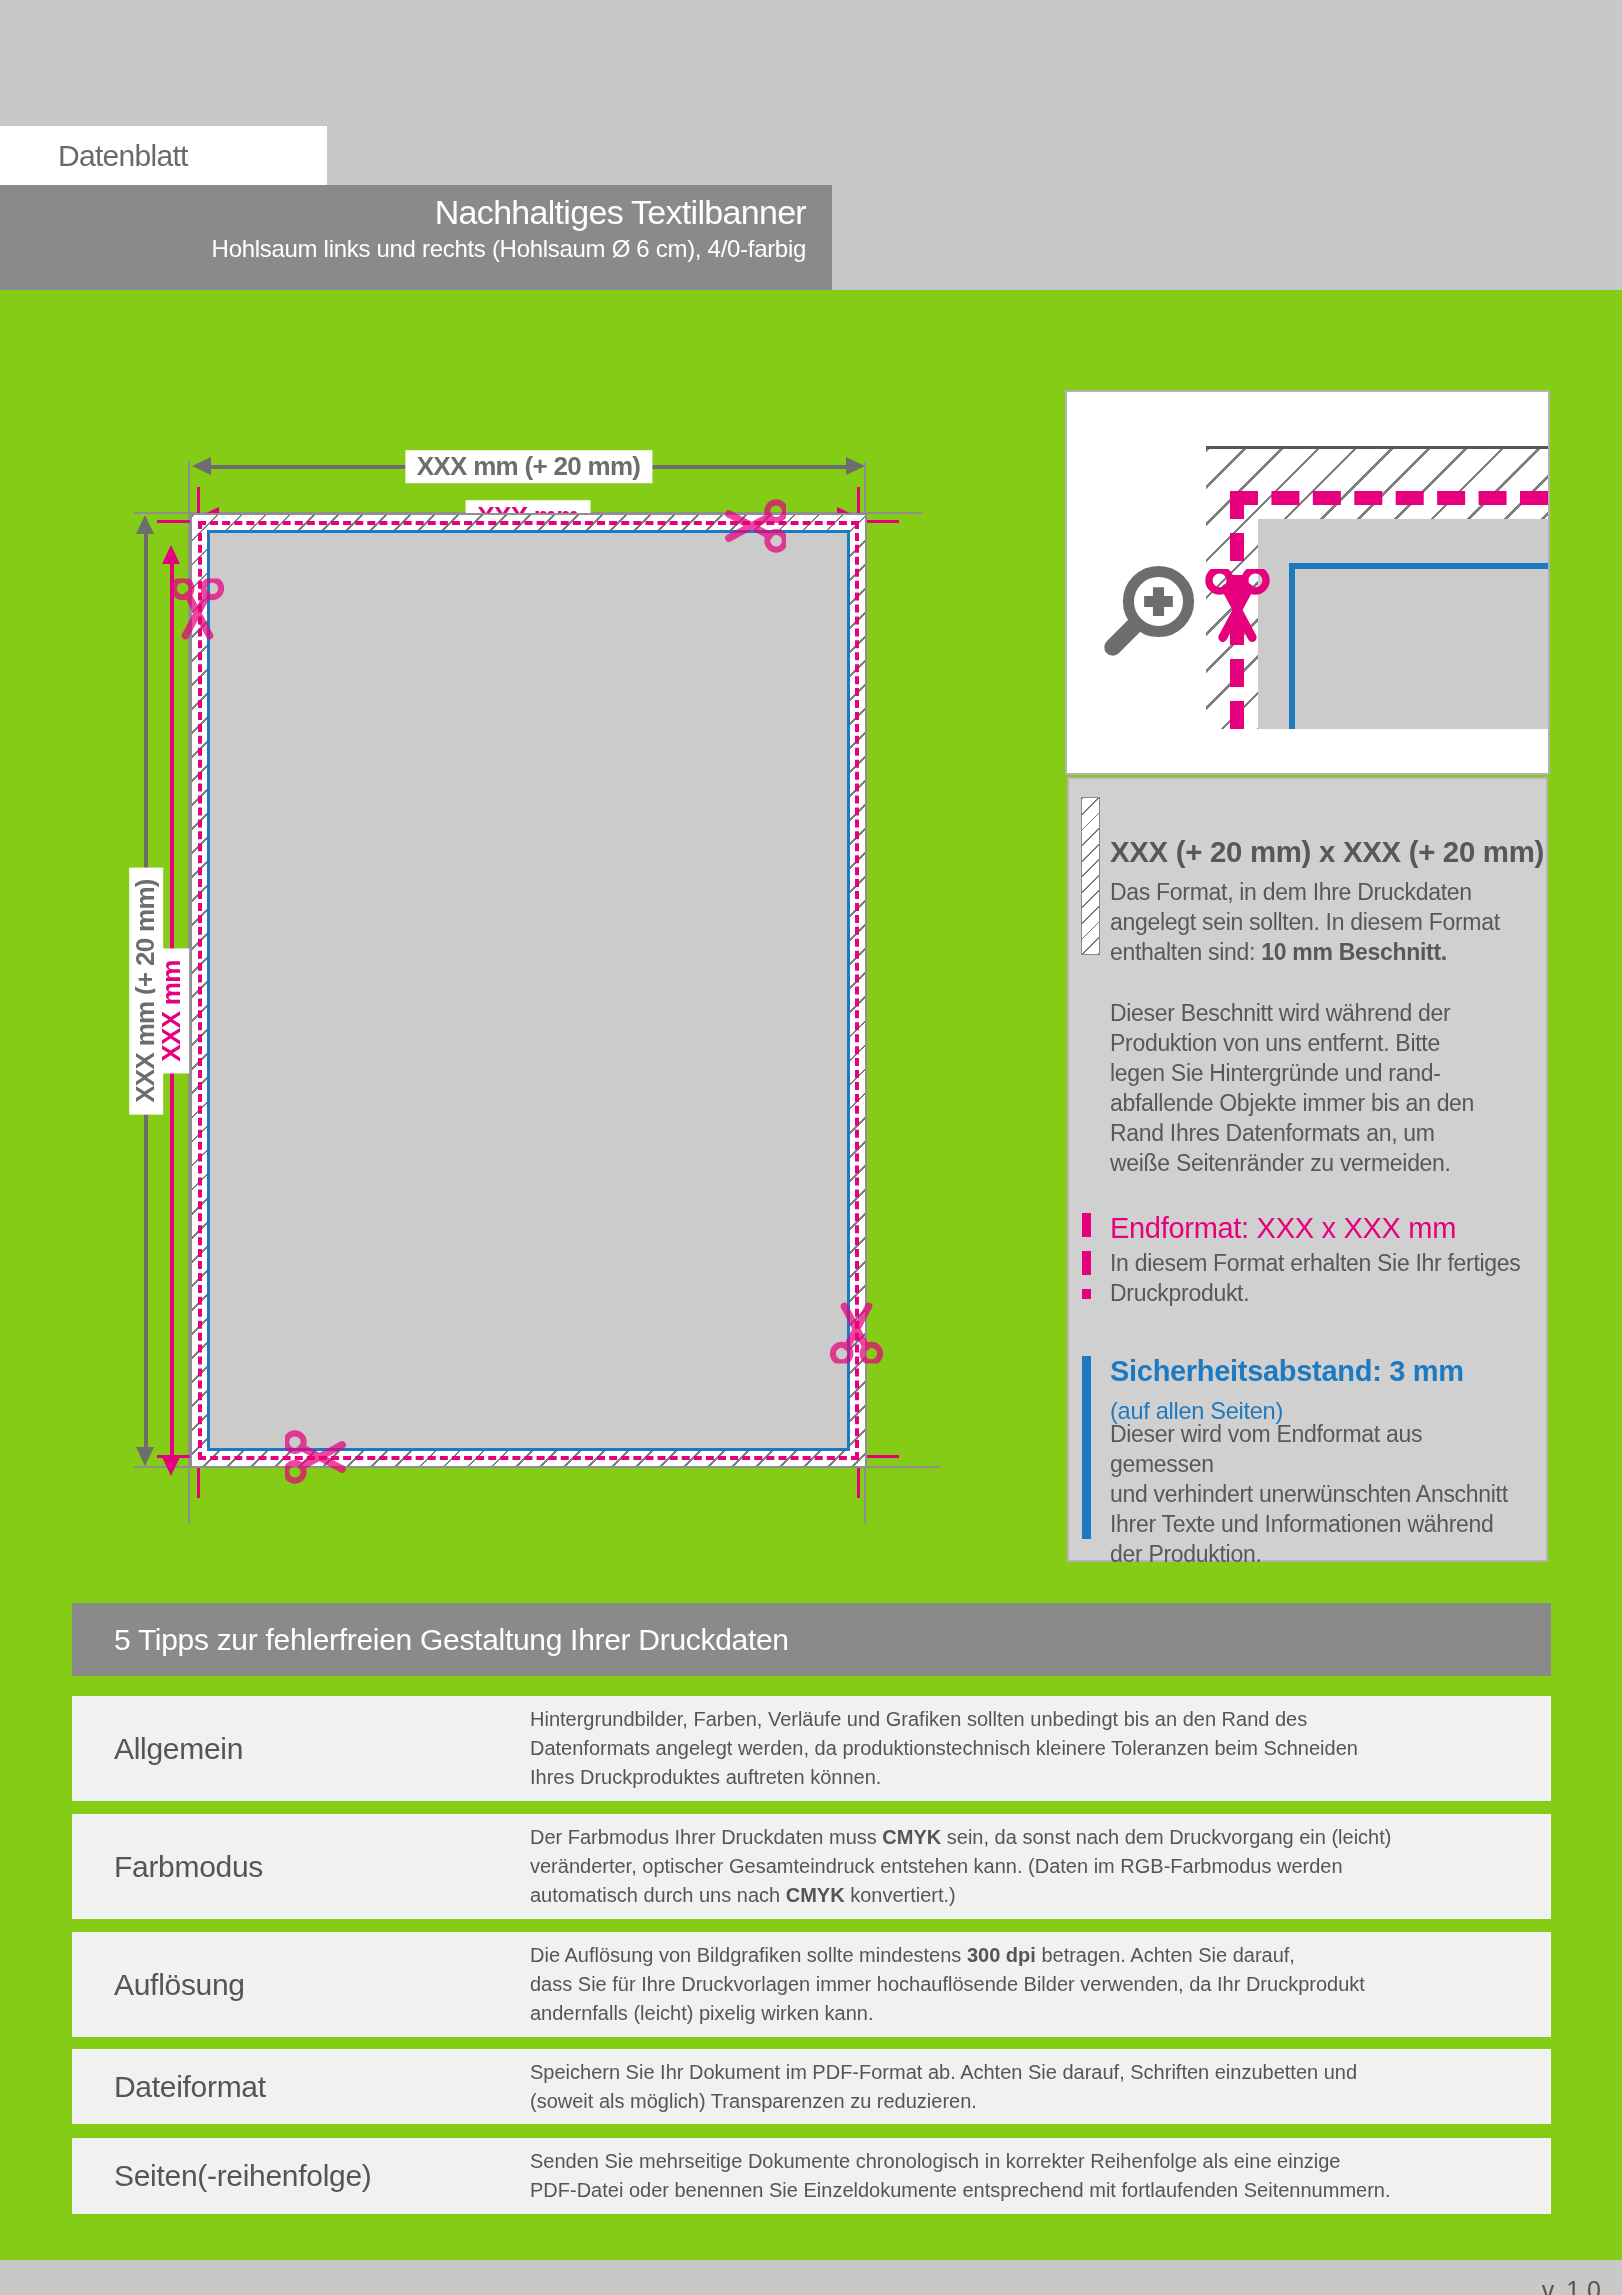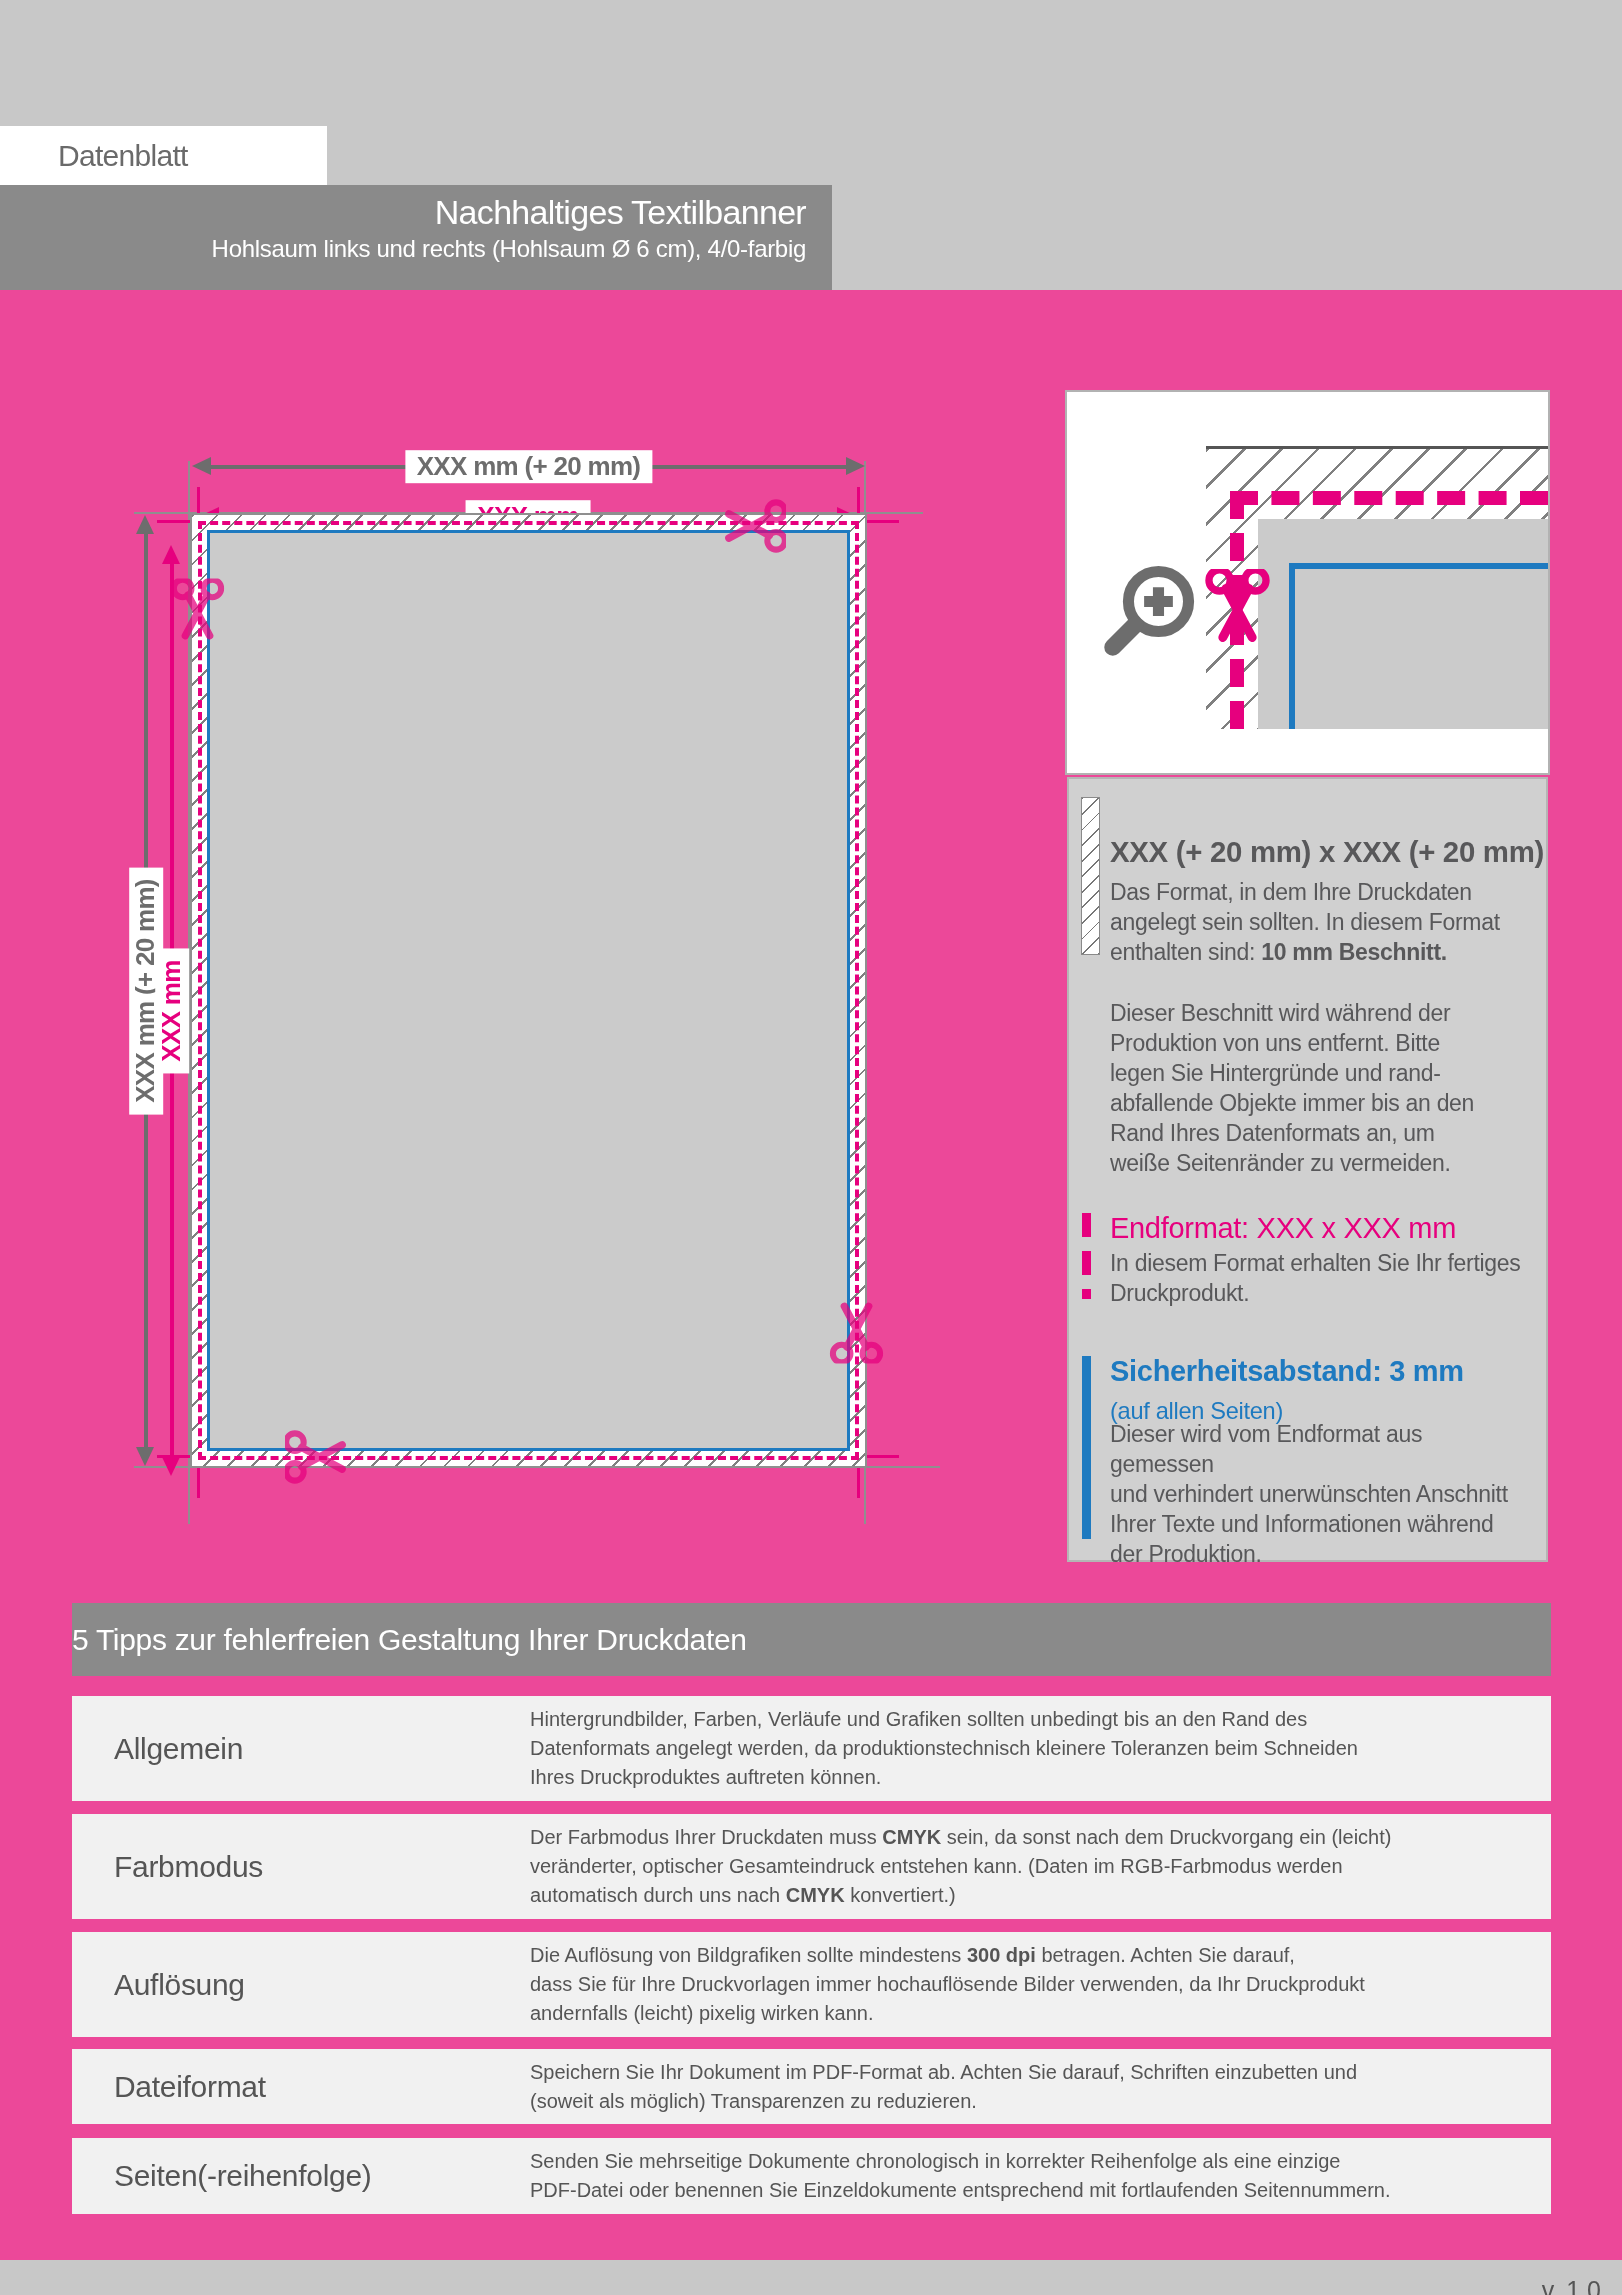--- a/index.html
+++ b/index.html
@@ -1,16 +1,16 @@
 <!DOCTYPE html>
 <html style="font-size:10.5px"><head>
 <meta charset="utf-8">
 <style>
   html,body{margin:0;padding:0;background:#fff;}
-  .page{position:relative;width:1623px;height:2295px;background:#ec4899;overflow:hidden;
+  .page{position:relative;width:1623px;height:2295px;background:#84cc16;overflow:hidden;
         font-family:"Liberation Sans",sans-serif;color:#58585a;}
   .abs{position:absolute;}
 
   
   .top-strip{left:0;top:0;width:1623px;height:290px;background:#c8c8c8;}
   .datenblatt-box{left:0;top:126px;width:327px;height:59px;background:#ffffff;}
   .datenblatt-box span{display:block;line-height:59px;padding-left:58px;font-size:30px;color:#6a6a6a;letter-spacing:-0.7px;}
   .title-band{left:0;top:185px;width:832px;height:105px;background:#8a8a8a;color:#ffffff;
               text-align:right;box-sizing:border-box;padding:7.9px 26px 0 0;}
   .title-band .t1{font-size:34px;letter-spacing:-0.7px;line-height:39px;}
@@ -72,21 +72,21 @@
   .pf-end-body{top:469px;}
   .pf-safe-head{top:575px;font-size:29px;font-weight:bold;color:#1e7ac0;line-height:34px;white-space:nowrap;}
   .pf-safe-sub{top:609px;font-size:23.6px;color:#1e7ac0;line-height:30px;margin-top:8px;}
   .pf-safe-body{top:640px;}
   .bar-dashed{position:absolute;left:13px;top:434px;width:8.5px;height:86px;
               background:repeating-linear-gradient(to bottom,#e6007e 0 23.6px,transparent 23.6px 38px);}
   .bar-solid{position:absolute;left:13px;top:577px;width:8.5px;height:183px;background:#1e7ac0;}
 
   
   .tips-bar{left:72px;top:1603px;width:1479px;height:73px;background:#8a8a8a;}
-  .tips-bar span{display:block;line-height:73px;font-size:30px;color:#ffffff;letter-spacing:-0.3px;}
+  .tips-bar span{display:block;line-height:73px;padding-left:42px;font-size:30px;color:#ffffff;letter-spacing:-0.3px;}
   .tip-row{left:72px;width:1479px;background:#f1f1f1;box-sizing:border-box;}
   .tip-label{position:absolute;left:42px;top:50%;transform:translateY(-50%);font-size:30px;color:#555;letter-spacing:-0.3px;}
   .tip-text{position:absolute;left:458px;right:26px;top:50%;transform:translateY(-50%);
             font-size:20px;line-height:29.4px;color:#555;white-space:pre-line;}
   .tip-text b{font-weight:bold;}
   .r1{top:1696px;height:105px;}
   .r2{top:1814px;height:105px;}
   .r3{top:1932px;height:105px;}
   .r4{top:2049px;height:75px;}
   .r5{top:2138px;height:76px;}

